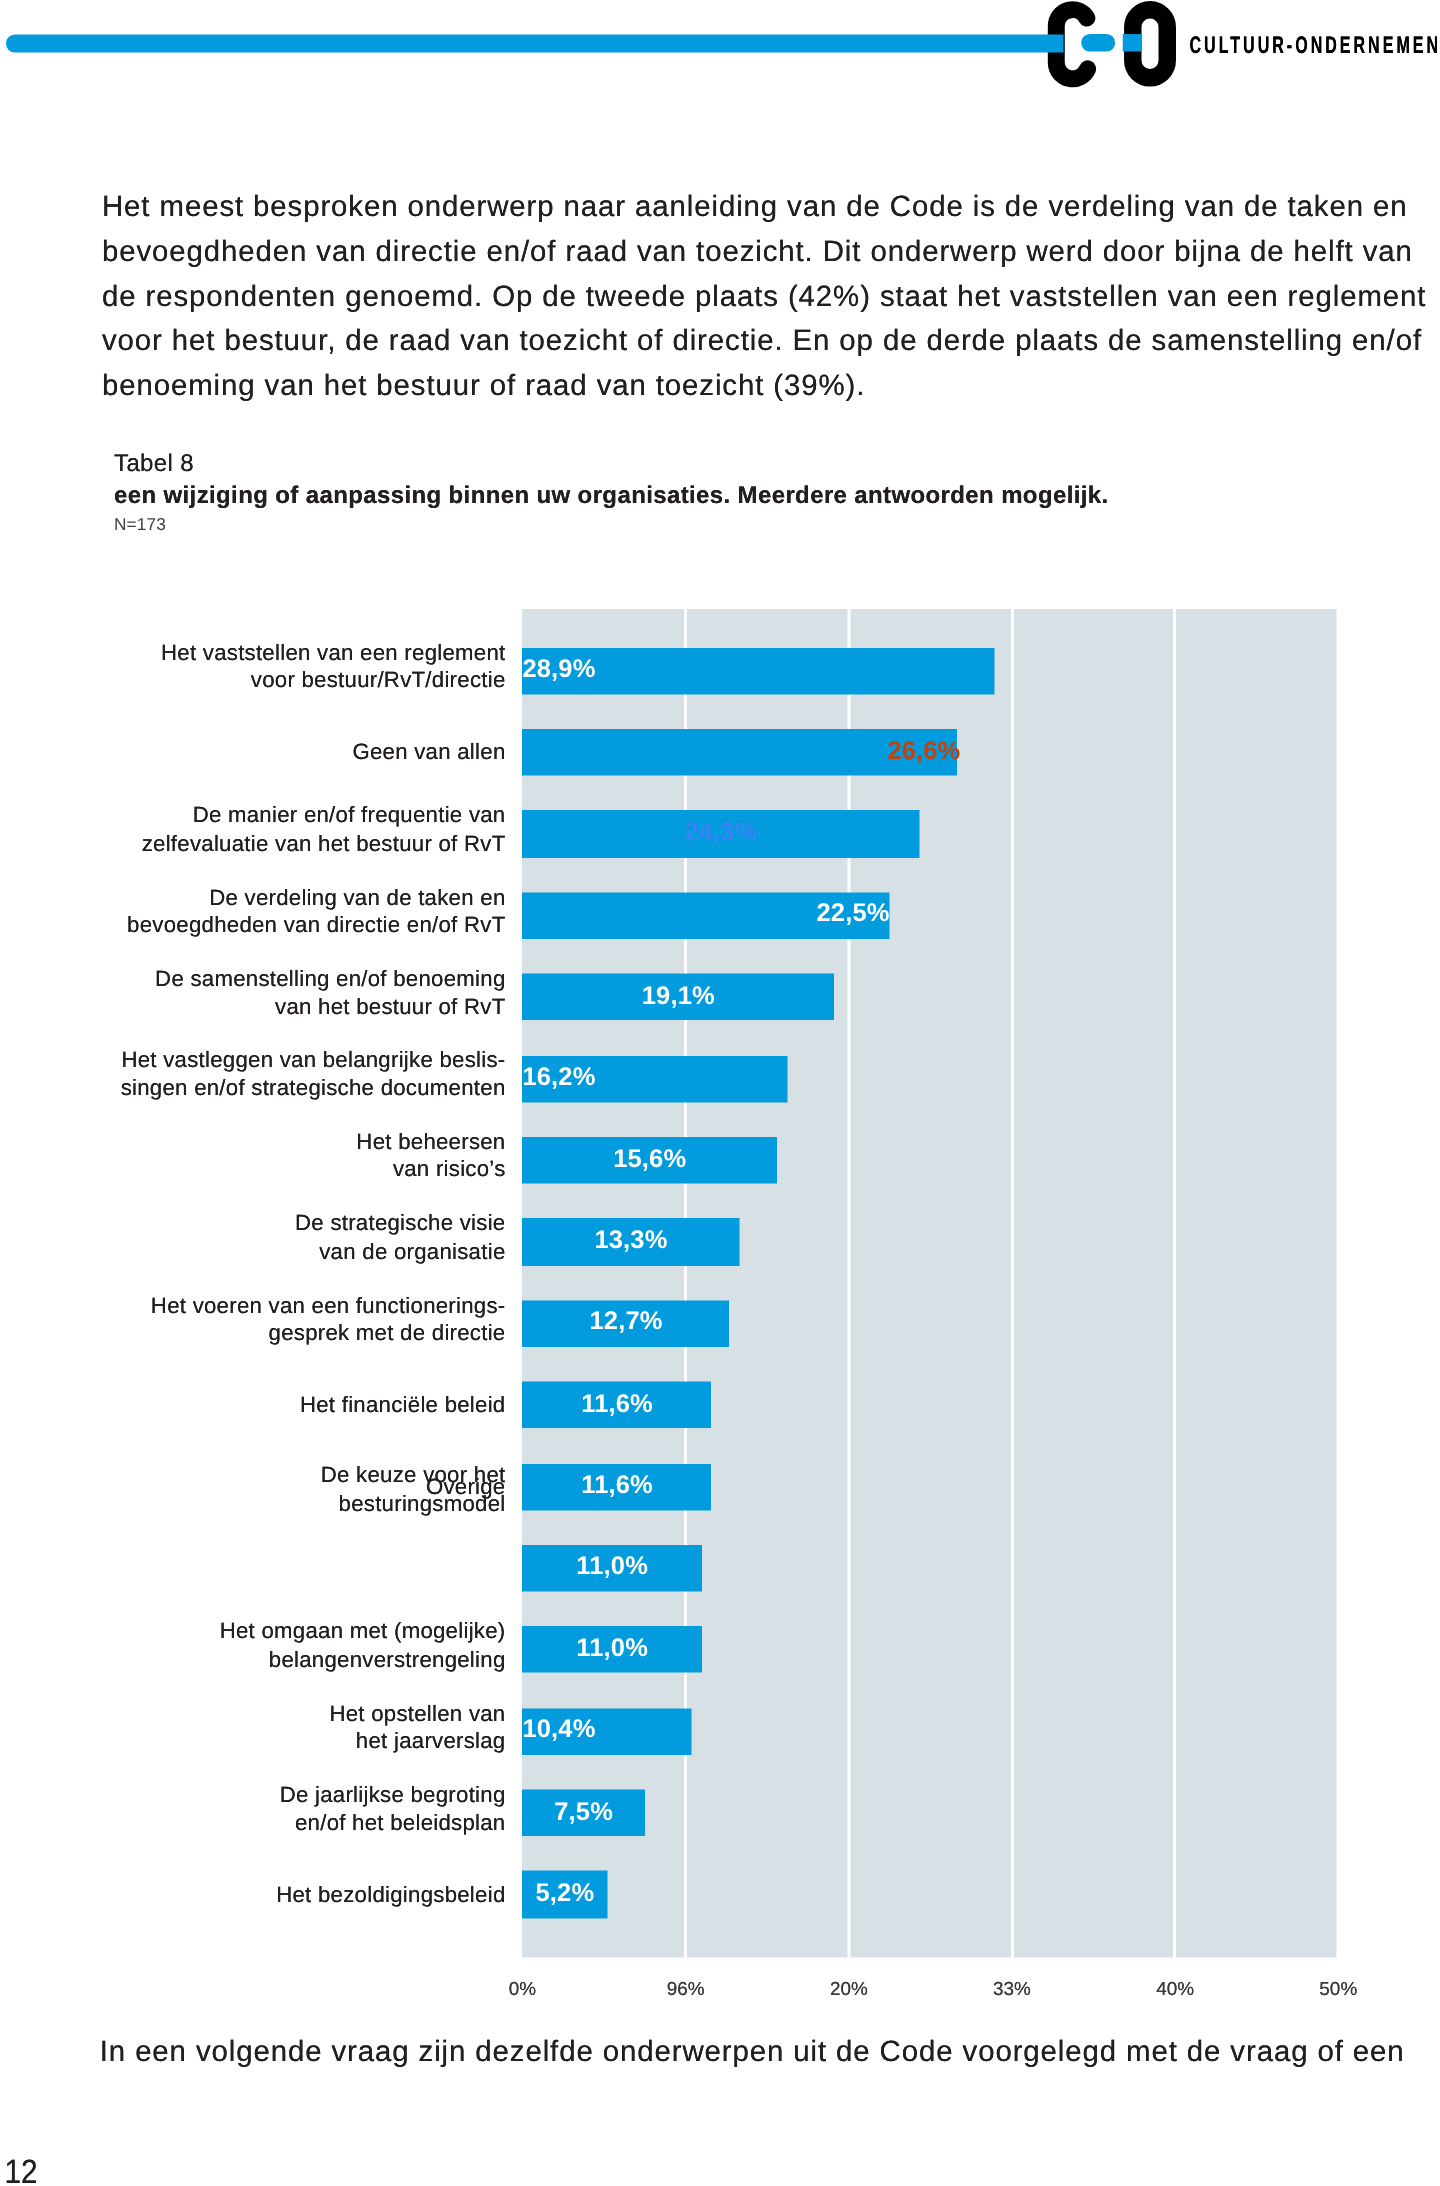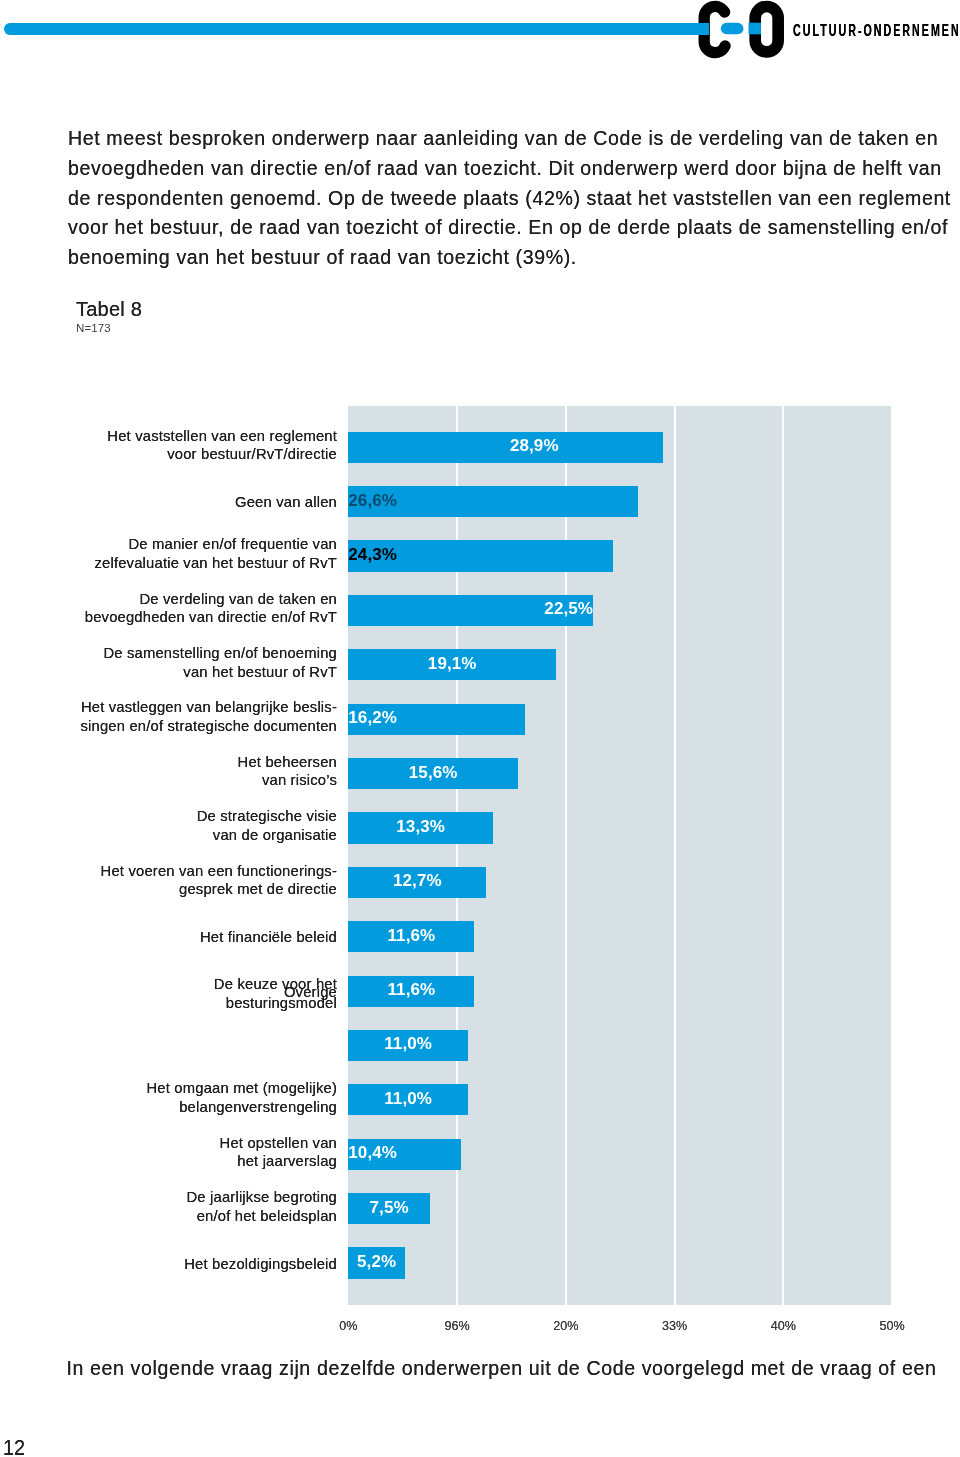--- a/index.html
+++ b/index.html
@@ -19,21 +19,21 @@
     background:#029bdd;border-radius:5.9px 0 0 5.9px;z-index:3;}
   .logo{position:absolute;left:697px;top:0px;width:90px;height:59px;}
   .brandword{position:absolute;left:792.8px;top:22.7px;line-height:16px;
     font-family:"Liberation Sans",sans-serif;font-weight:bold;font-size:16px;
     letter-spacing:3px;color:#000;white-space:nowrap;
     transform:scaleX(0.668) translateZ(0);transform-origin:left top;}
   
   .intro{position:absolute;left:68px;top:124.2px;width:900px;
     font-size:19.6px;letter-spacing:0.6px;line-height:29.65px;color:#231f20;}
   .tabel{position:absolute;left:76px;top:299.3px;width:760px;}
-  .tabel .t-num{font-size:20px;letter-spacing:0.25px;line-height:21px;color:#231f20;}
+  .tabel .t-num{font-size:16px;letter-spacing:0.25px;line-height:21px;color:#231f20;}
   .tabel .t-q{font-size:16px;letter-spacing:0.25px;line-height:21.4px;font-weight:bold;color:#231f20;}
   .tabel .t-n{font-size:11.5px;letter-spacing:0.1px;line-height:16px;color:#3d3d3d;margin-top:0.2px;}
   
   .chart{position:absolute;left:0px;top:0px;}
   .plot{position:absolute;background:#d6e0e5;}
   .gridline{position:absolute;width:2px;background:#ffffff;}
   .barlabel{position:absolute;text-align:right;font-size:14.8px;letter-spacing:0.18px;
     line-height:18px;color:#231f20;}
   .bar{position:absolute;background:#029bdd;}
   .barval{position:absolute;font-size:17px;font-weight:bold;color:#ffffff;
@@ -64,44 +64,45 @@
     <div>Het meest besproken onderwerp naar aanleiding van de Code is de verdeling van de taken en</div>
     <div>bevoegdheden van directie en/of raad van toezicht. Dit onderwerp werd door bijna de helft van</div>
     <div>de respondenten genoemd. Op de tweede plaats (42%) staat het vaststellen van een reglement</div>
     <div>voor het bestuur, de raad van toezicht of directie. En op de derde plaats de samenstelling en/of</div>
     <div>benoeming van het bestuur of raad van toezicht (39%).</div>
   </div>
 
 <div class="tabel">
   <div class="t-num">Tabel 8</div>
   <div class="t-q">
+      <div>een wijziging of aanpassing binnen uw organisaties. Meerdere antwoorden mogelijk.</div>
     </div>
   <div class="t-n">N=173</div>
 </div>
 
 <div class="chart" id="chart">
     <div class="plot" style="background:#d6e0e5;left:348.3px;top:406.3px;width:543.9000000000001px;height:898.3px"></div>
     <div class="gridline" style="background:#ffffff;left:456.08000000000004px;top:406.3px;height:898.3px"></div>
     <div class="gridline" style="background:#ffffff;left:564.8600000000001px;top:406.3px;height:898.3px"></div>
     <div class="gridline" style="background:#ffffff;left:673.6400000000001px;top:406.3px;height:898.3px"></div>
     <div class="gridline" style="background:#ffffff;left:782.4200000000001px;top:406.3px;height:898.3px"></div>
     <div class="gridline" style="background:#ffffff;left:891.2px;top:406.3px;height:898.3px"></div>
     <div class="bar" style="background:#029bdd;left:348.3px;top:431.6px;width:314.37420000000003px;height:31.2px"></div>
-    <div class="barval" style="color:#ffffff;left:348.3px;top:430.20000000000005px;width:372px;height:31.2px;line-height:31.2px;text-align:center">28,9%</div>
+    <div class="barval" style="color:#ffffff;left:348.3px;top:430.20000000000005px;width:372px;height:31.2px;line-height:31.2px;text-align:left">28,9%</div>
     <div class="barlabel" style="left:57px;top:426.5px;width:280px;line-height:18.6px">
       <div>Het vaststellen van een reglement</div>
       <div>voor bestuur/RvT/directie</div>
     </div>
     <div class="bar" style="background:#029bdd;left:348.3px;top:485.99px;width:289.3548px;height:31.2px"></div>
-    <div class="barval" style="color:#0c4a6e;left:348.3px;top:484.59000000000003px;width:292px;height:31.2px;line-height:31.2px;text-align:left">26,6%</div>
+    <div class="barval" style="color:#c2410c;left:348.3px;top:484.59000000000003px;width:292px;height:31.2px;line-height:31.2px;text-align:right">26,6%</div>
     <div class="barlabel" style="left:57px;top:493.19px;width:280px;line-height:18.6px">
       <div>Geen van allen</div>
     </div>
     <div class="bar" style="background:#029bdd;left:348.3px;top:540.38px;width:264.3354000000001px;height:31.2px"></div>
-    <div class="barval" style="color:#000000;left:348.3px;top:538.98px;width:264.3354000000001px;height:31.2px;line-height:31.2px;text-align:left">24,3%</div>
+    <div class="barval" style="color:#3b82f6;left:348.3px;top:538.98px;width:264.3354000000001px;height:31.2px;line-height:31.2px;text-align:center">24,3%</div>
     <div class="barlabel" style="left:57px;top:535.28px;width:280px;line-height:18.6px">
       <div>De manier en/of frequentie van</div>
       <div>zelfevaluatie van het bestuur of RvT</div>
     </div>
     <div class="bar" style="background:#029bdd;left:348.3px;top:594.77px;width:244.75500000000005px;height:31.2px"></div>
     <div class="barval" style="color:#ffffff;left:348.3px;top:593.37px;width:244.75500000000005px;height:31.2px;line-height:31.2px;text-align:right">22,5%</div>
     <div class="barlabel" style="left:57px;top:589.67px;width:280px;line-height:18.6px">
       <div>De verdeling van de taken en</div>
       <div>bevoegdheden van directie en/of RvT</div>
     </div>

